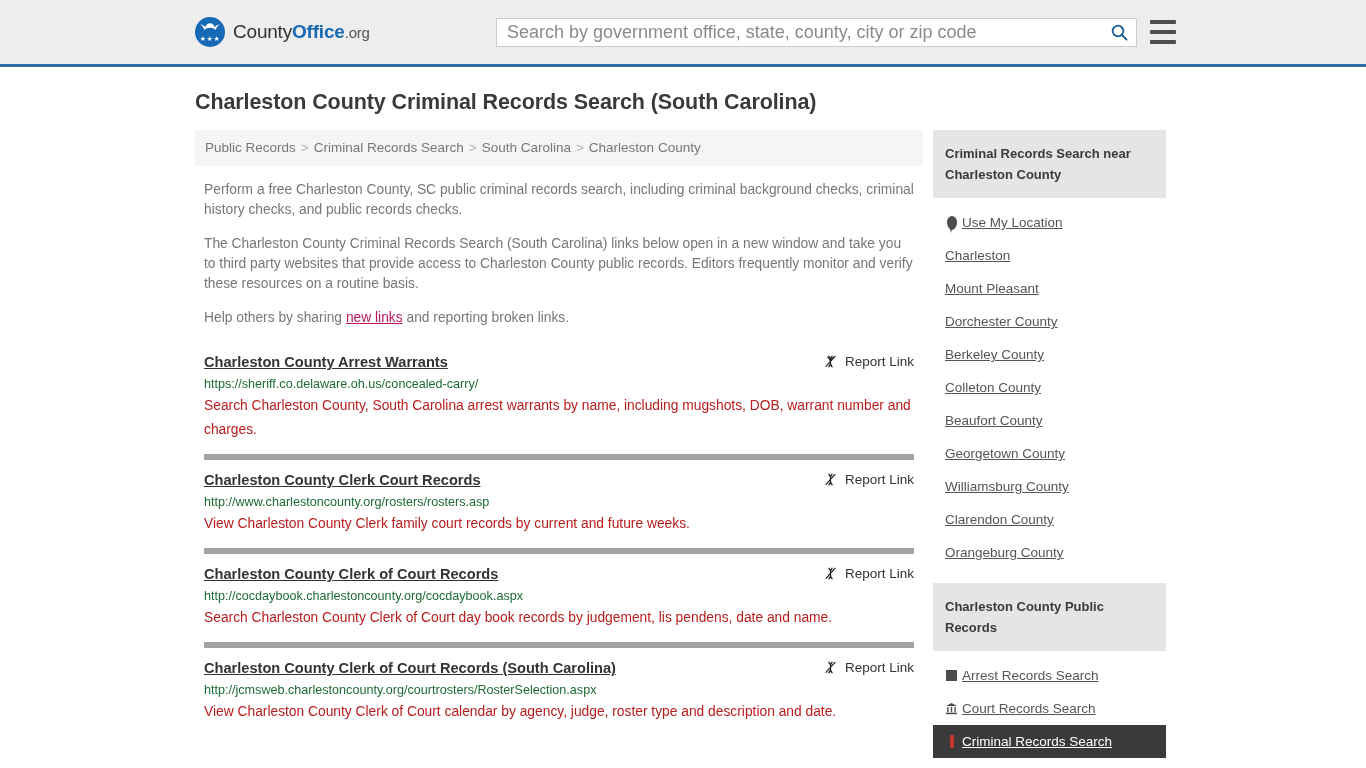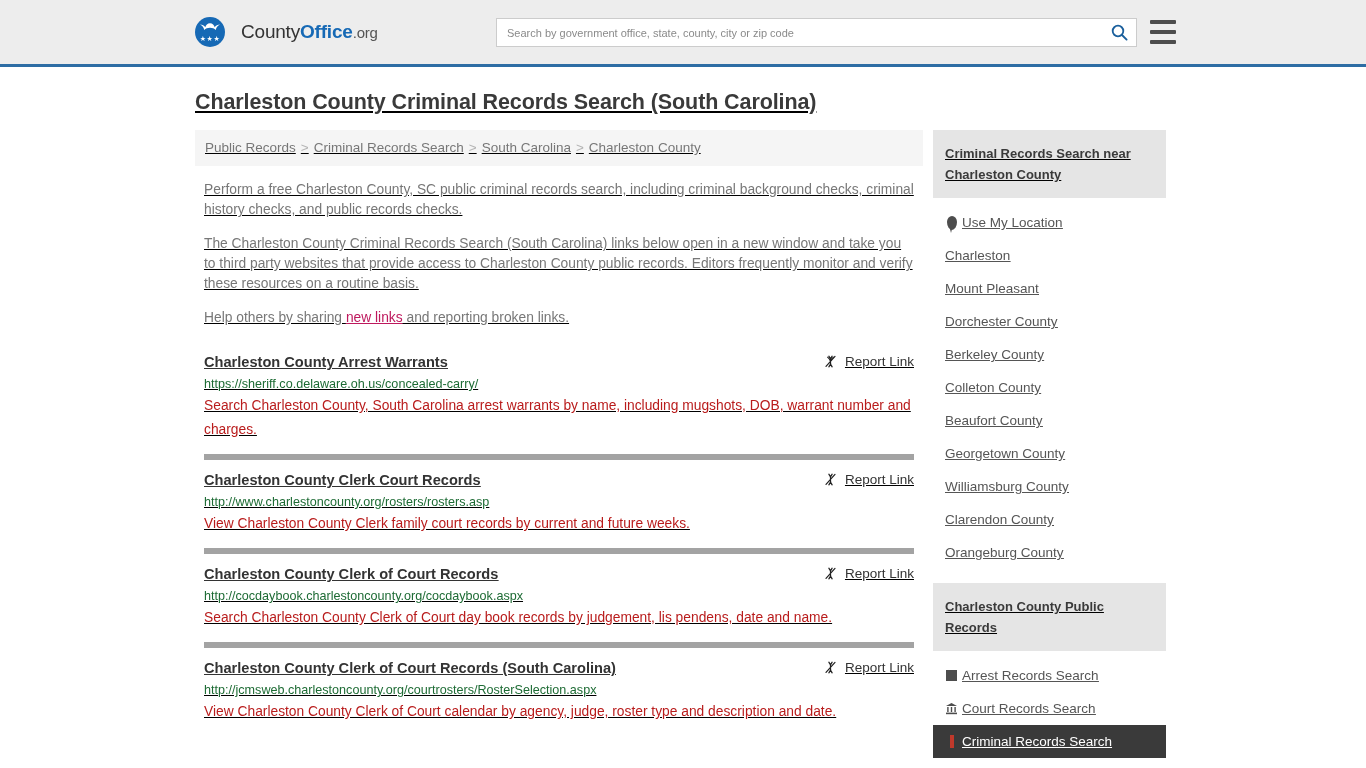--- a/index.html
+++ b/index.html
@@ -17,21 +17,21 @@
     background: #ededed;
     border-bottom: 3px solid #2e6da4;
     display: flex;
     align-items: center;
     position: relative;
   }
   .logo-wrap {
     display: flex;
     align-items: center;
     margin-left: 195px;
-    gap: 16px;
+    gap: 8px;
   }
   .logo-mark {
     width: 30px; height: 30px;
     border-radius: 50%;
     background: #1669b5;
     position: relative;
     flex: none;
   }
   .logo-mark .eagle {
     position: absolute;
@@ -67,21 +67,21 @@
     border: 1px solid #cccccc;
     display: flex;
     align-items: center;
   }
   .search-input {
     flex: 1;
     border: none;
     outline: none;
     height: 27px;
     padding: 0 10px;
-    font-size: 11px;
+    font-size: 18px;
     font-family: "Liberation Sans", sans-serif;
     color: #333;
     background: transparent;
   }
   .search-input::placeholder { color: #8a8a8a; }
   .search-btn {
     width: 34px; height: 27px;
     border: none;
     background: transparent;
     cursor: pointer;
@@ -102,21 +102,20 @@
     height: 4px;
     background: #4d4d4d;
     border-radius: 1px;
   }
 
   
   .page {
     width: 1166px;
     padding: 0 195px;
     display: block;
-    text-decoration: underline;
   }
   .page-title {
     font-size: 21.5px;
     font-weight: bold;
     color: #3a3a3a;
     margin: 23px 0 15px 0;
     letter-spacing: -0.1px;
   }
   .cols {
     display: flex;

